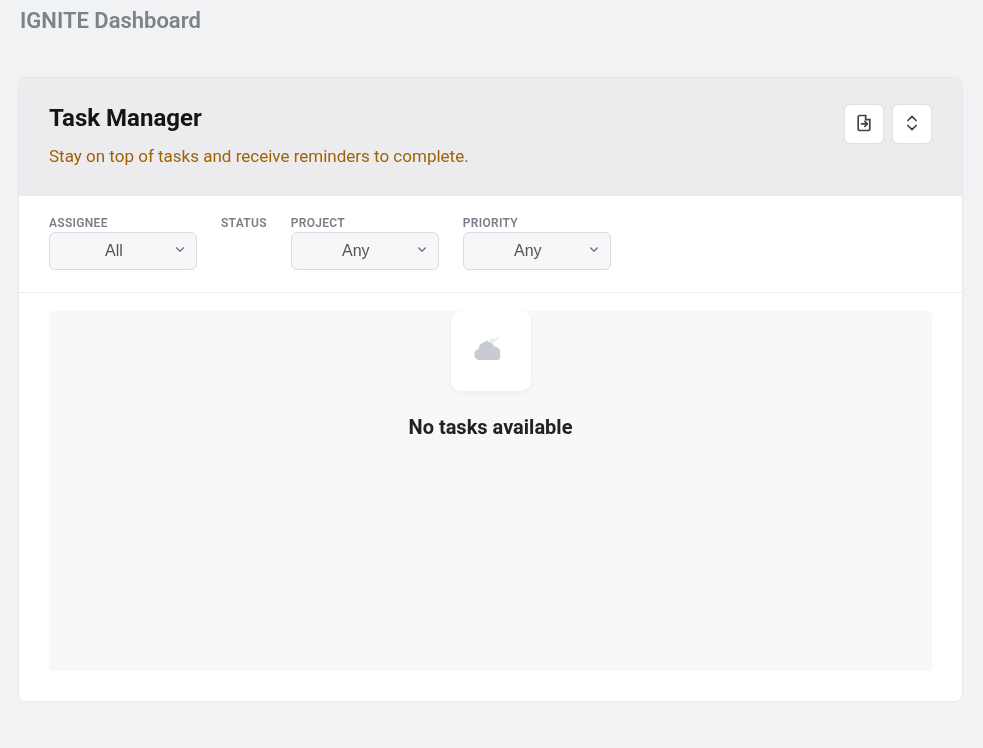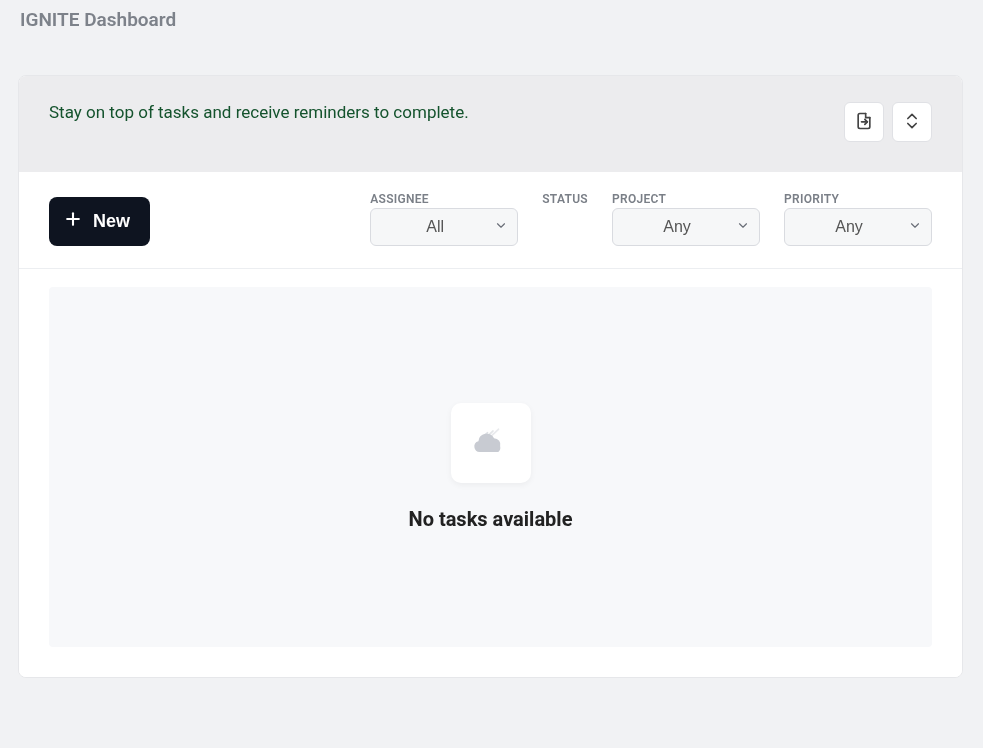--- a/index.html
+++ b/index.html
@@ -9,21 +9,21 @@
       color: #1a1a1a;
       width: 983px;
       height: 748px;
       overflow: hidden;
     }
     .page-header {
       padding: 8px 20px 18px 20px;
     }
     .breadcrumb {
       color: #7d828a;
-      font-size: 19px;
+      font-size: 22px;
       font-weight: 600;
       margin-bottom: 2px;
     }
     .page-title {
       font-size: 40px;
       font-weight: 800;
       color: #111;
       line-height: 1.15;
     }
     .card {
@@ -41,21 +41,21 @@
       align-items: flex-start;
     }
     .card-header-text h2 {
       font-size: 24px;
       font-weight: 700;
       color: #151515;
       margin-bottom: 14px;
     }
     .card-header-text p {
       font-size: 17px;
-      color: #14532d;
+      color: #a16207;
     }
     .card-header-actions {
       display: flex;
       gap: 8px;
     }
     .icon-btn {
       width: 40px;
       height: 40px;
       background: #fff;
       border: 1px solid #e0e1e5;
@@ -137,21 +137,21 @@
       padding: 18px 30px 30px 30px;
       background: #fff;
     }
     .empty-panel {
       background: #f7f8fa;
       border-radius: 4px;
       min-height: 360px;
       display: flex;
       flex-direction: column;
       align-items: center;
-      justify-content: center;
+      justify-content: flex-start;
       gap: 24px;
     }
     .empty-icon-tile {
       width: 80px;
       height: 80px;
       background: #fff;
       border-radius: 10px;
       box-shadow: 0 2px 6px rgba(0,0,0,0.05);
       display: flex;
       align-items: center;
@@ -169,20 +169,21 @@
 <body>
 
 <div class="page-header">
   <div class="breadcrumb">IGNITE Dashboard</div>
 </div>
 
 <div class="card">
 
   <div class="card-header">
     <div class="card-header-text">
+      <h2>Task Manager</h2>
       <p>Stay on top of tasks and receive reminders to complete.</p>
     </div>
     <div class="card-header-actions">
       <button class="icon-btn">
         <span>
           <svg viewBox="0 0 24 24" fill="none" stroke="currentColor" stroke-width="2" stroke-linecap="round" stroke-linejoin="round">
             <path d="M14 3H7a2 2 0 0 0-2 2v14a2 2 0 0 0 2 2h10a2 2 0 0 0 2-2V8"></path>
             <path d="M14 3v5h5"></path>
             <path d="M9 13h7"></path>
             <path d="M13 10l3 3-3 3"></path>
@@ -194,29 +195,20 @@
           <svg viewBox="0 0 24 24" fill="none" stroke="currentColor" stroke-width="2" stroke-linecap="round" stroke-linejoin="round">
             <path d="M7 9l5-5 5 5"></path>
             <path d="M7 15l5 5 5-5"></path>
           </svg>
         </span>
       </button>
     </div>
   </div>
 
   <div class="toolbar">
-    <button class="new-btn">
-      <span>
-        <svg viewBox="0 0 24 24" fill="none" stroke="currentColor" stroke-width="2.5" stroke-linecap="round">
-          <line x1="12" y1="5" x2="12" y2="19"></line>
-          <line x1="5" y1="12" x2="19" y2="12"></line>
-        </svg>
-      </span>
-      <span>New</span>
-    </button>
 
     <div class="filters">
 
       <div class="filter-group">
         <span class="filter-label">ASSIGNEE</span>
         <div class="select-wrap">
           <button class="select-input">All</button>
           <span class="select-caret">
             <svg viewBox="0 0 24 24" fill="none" stroke="currentColor" stroke-width="2" stroke-linecap="round" stroke-linejoin="round">
                 <polyline points="6 9 12 15 18 9"></polyline>

